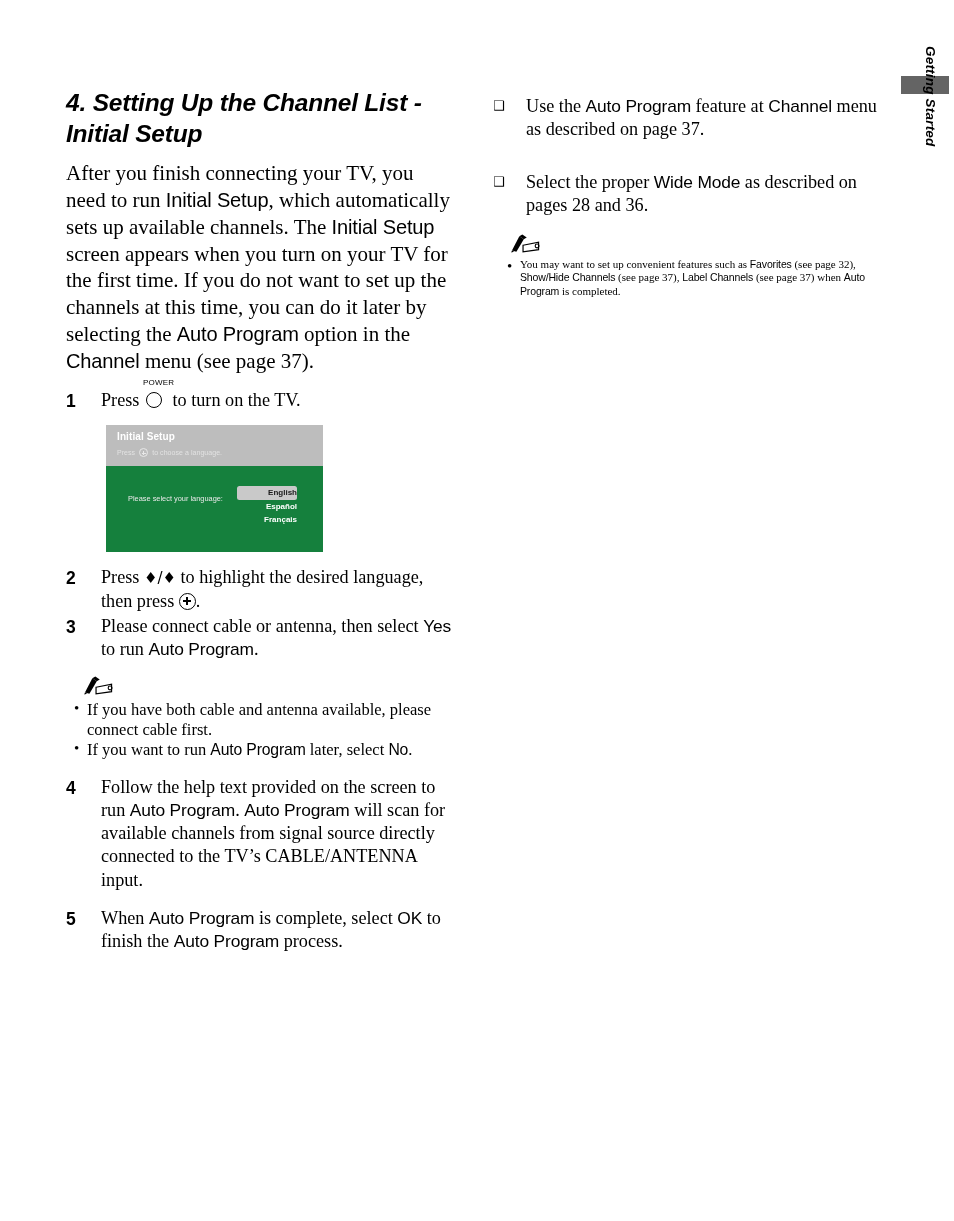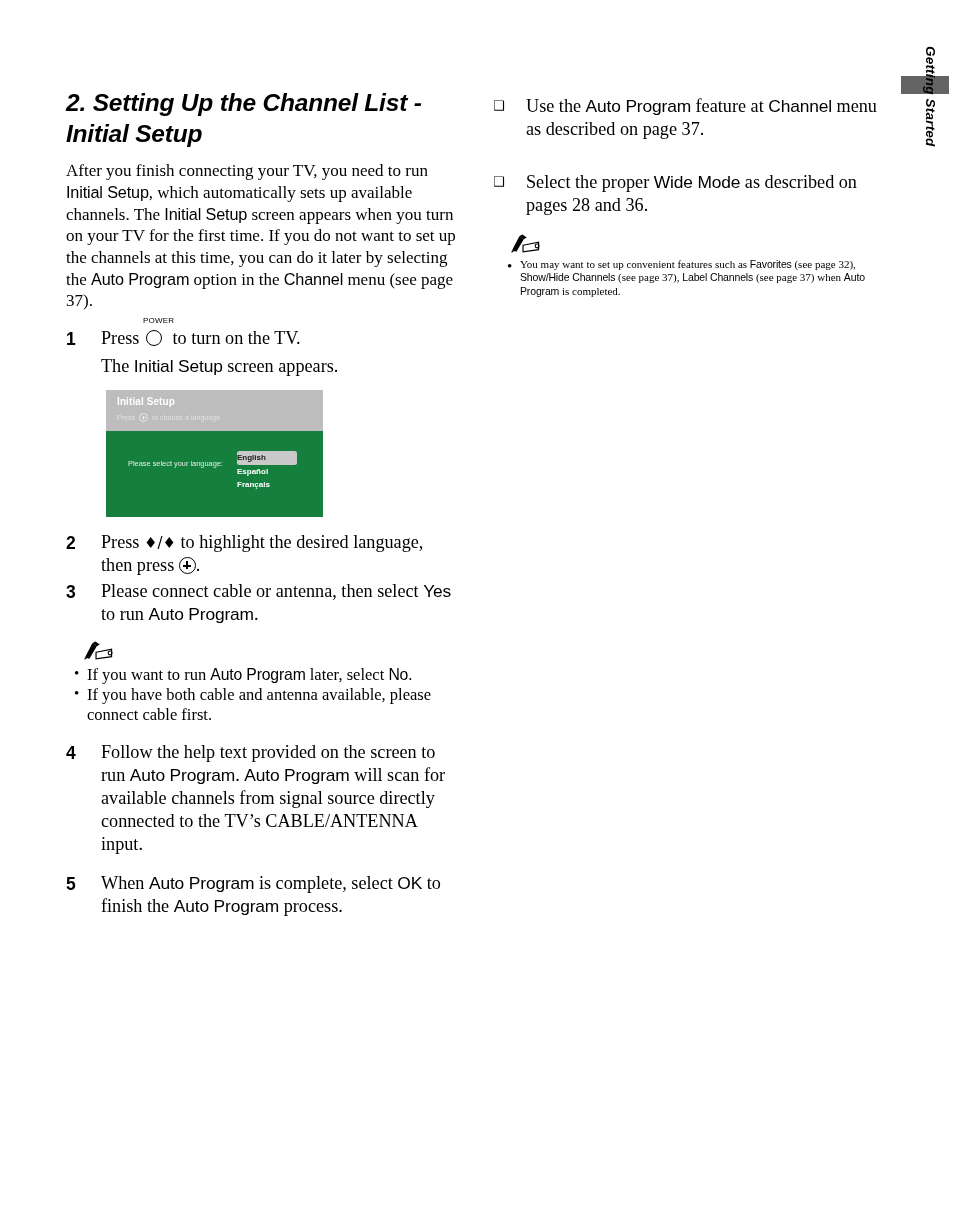--- a/index.html
+++ b/index.html
@@ -79,21 +79,21 @@
     font-weight: bold;
     font-size: 16.5px;
     line-height: 1.28;
     margin: 0 0 7px 0;
     letter-spacing: -0.1px;
   }
 
   
   .body-par {
     font-family: "Liberation Serif", serif;
-    font-size: 17px;
+    font-size: 21px;
     line-height: 1.275;
     margin: 0;
     text-align: left;
   }
   b.sans {
     font-family: "Liberation Sans", sans-serif;
     font-weight: normal;
     font-size: 0.955em;
     letter-spacing: -0.15px;
   }
@@ -254,21 +254,21 @@
     top: 28px;
     font-family: "Liberation Sans", sans-serif;
     font-size: 7.4px;
     color: #e9e9e9;
   }
   .tv-options {
     position: absolute;
     left: 131px;
     top: 20px;
     width: 60px;
-    text-align: left;
+    text-align: right;
   }
   .tv-opt {
     font-family: "Liberation Sans", sans-serif;
     font-weight: bold;
     font-size: 8px;
     color: #ffffff;
     padding: 2.5px 0;
     line-height: 1;
   }
   .tv-opt.selected {
@@ -356,40 +356,37 @@
 </head>
 <body>
 
 <div class="page">
 
   <div class="side-tab-block"></div>
   <div class="side-tab-text">Getting Started</div>
 
   <div class="col-left">
 
-    <h1 class="chapter-title">2. Setting Up the Channel List - Initial Setup</h1>
+    <h1 class="chapter-title">4. Setting Up the Channel List - Initial Setup</h1>
 
     <p class="body-par" id="intro-par"><span>After you finish connecting your TV, you need to run </span><b class="sans">Initial Setup</b><span>, which automatically sets up available channels. The </span><b class="sans">Initial Setup</b><span> screen appears when you turn on your TV for the first time. If you do not want to set up the channels at this time, you can do it later by selecting the </span><b class="sans">Auto Program</b><span> option in the </span><b class="sans">Channel</b><span> menu (see page 37).</span></p>
 
     <div class="steps">
 
       <div class="step">
         <div class="step-num">1</div>
         <div class="step-body">
           <span>Press</span>
           <span class="power-wrap">
             <span class="power-label">POWER</span>
             <span class="power-circle"></span>
           </span>
           <span>to turn on the TV.</span>
         </div>
       </div>
-      <div class="step-sub">
-        <span>The </span><b class="sans">Initial Setup</b><span> screen appears.</span>
-      </div>
 
       <div class="tv-figure">
         <div class="tv-header">
           <div class="tv-header-title">Initial Setup</div>
           <div class="tv-header-sub">
             <span>Press</span>
             <span class="tv-enter-icon"></span>
             <span>to choose a language.</span>
           </div>
         </div>
@@ -422,22 +419,22 @@
 
       <div class="note-block">
         <svg class="note-icon" viewBox="0 0 46 26">
           <path d="M4 23 L14 4 L20 8 L10 25 Z" fill="#000"></path>
           <path d="M14 4 L18 1.5 L24 5.5 L20 8 Z" fill="#000"></path>
           <path d="M4 23 L3 26 L7 25 Z" fill="#000"></path>
           <path d="M19 16 L40 12 L40 22 L19 25 Z" fill="none" stroke="#000" stroke-width="1.6"></path>
           <circle cx="38" cy="17" r="2.6" fill="none" stroke="#000" stroke-width="1.5"></circle>
         </svg>
         <ul class="note-list" id="left-notes">
+            <li class="note-item"><span>If you have both cable and antenna available, please connect cable first.</span></li>
             <li class="note-item"><span>If you want to run </span><b class="sans">Auto Program</b><span> later, select </span><b class="sans">No</b><span>.</span></li>
-            <li class="note-item"><span>If you have both cable and antenna available, please connect cable first.</span></li>
           </ul>
       </div>
 
       <div class="step" style="margin-top:16px;">
         <div class="step-num">4</div>
         <div class="step-body">
           <span>Follow the help text provided on the screen to run </span><b class="sans">Auto Program</b><span>. </span><b class="sans">Auto Program</b><span> will scan for available channels from signal source directly connected to the TV’s CABLE/ANTENNA input.</span>
         </div>
       </div>
 

